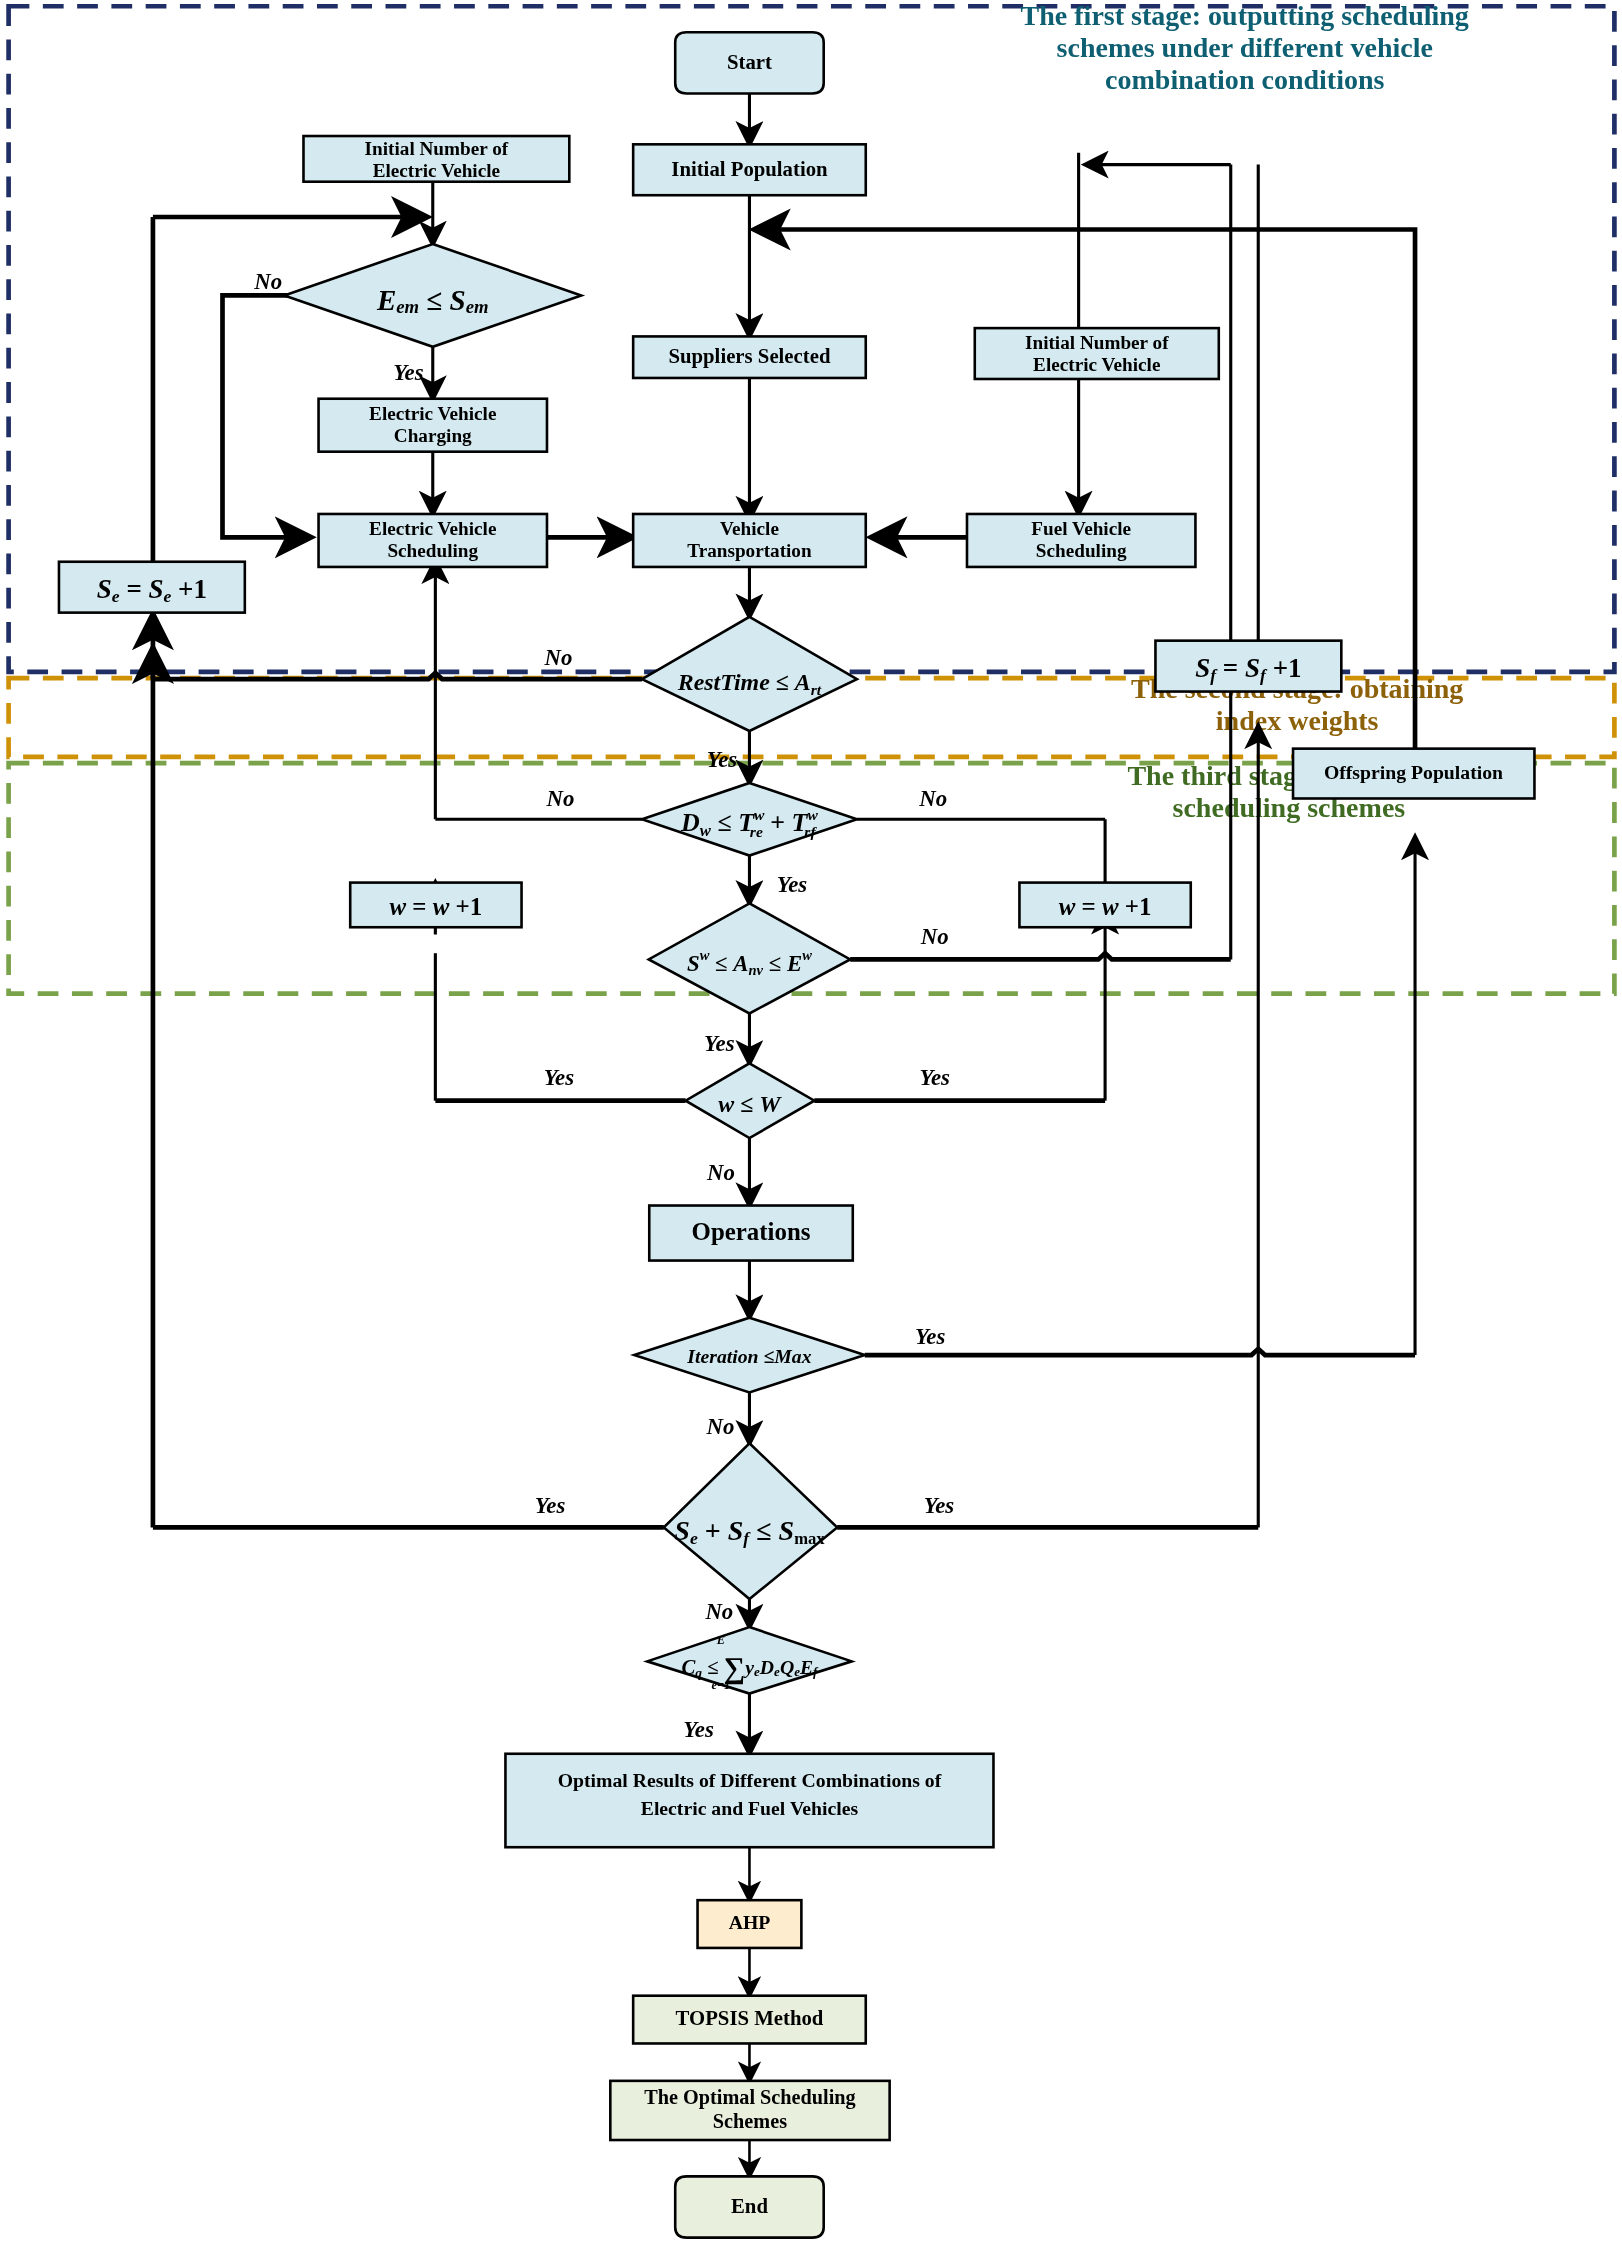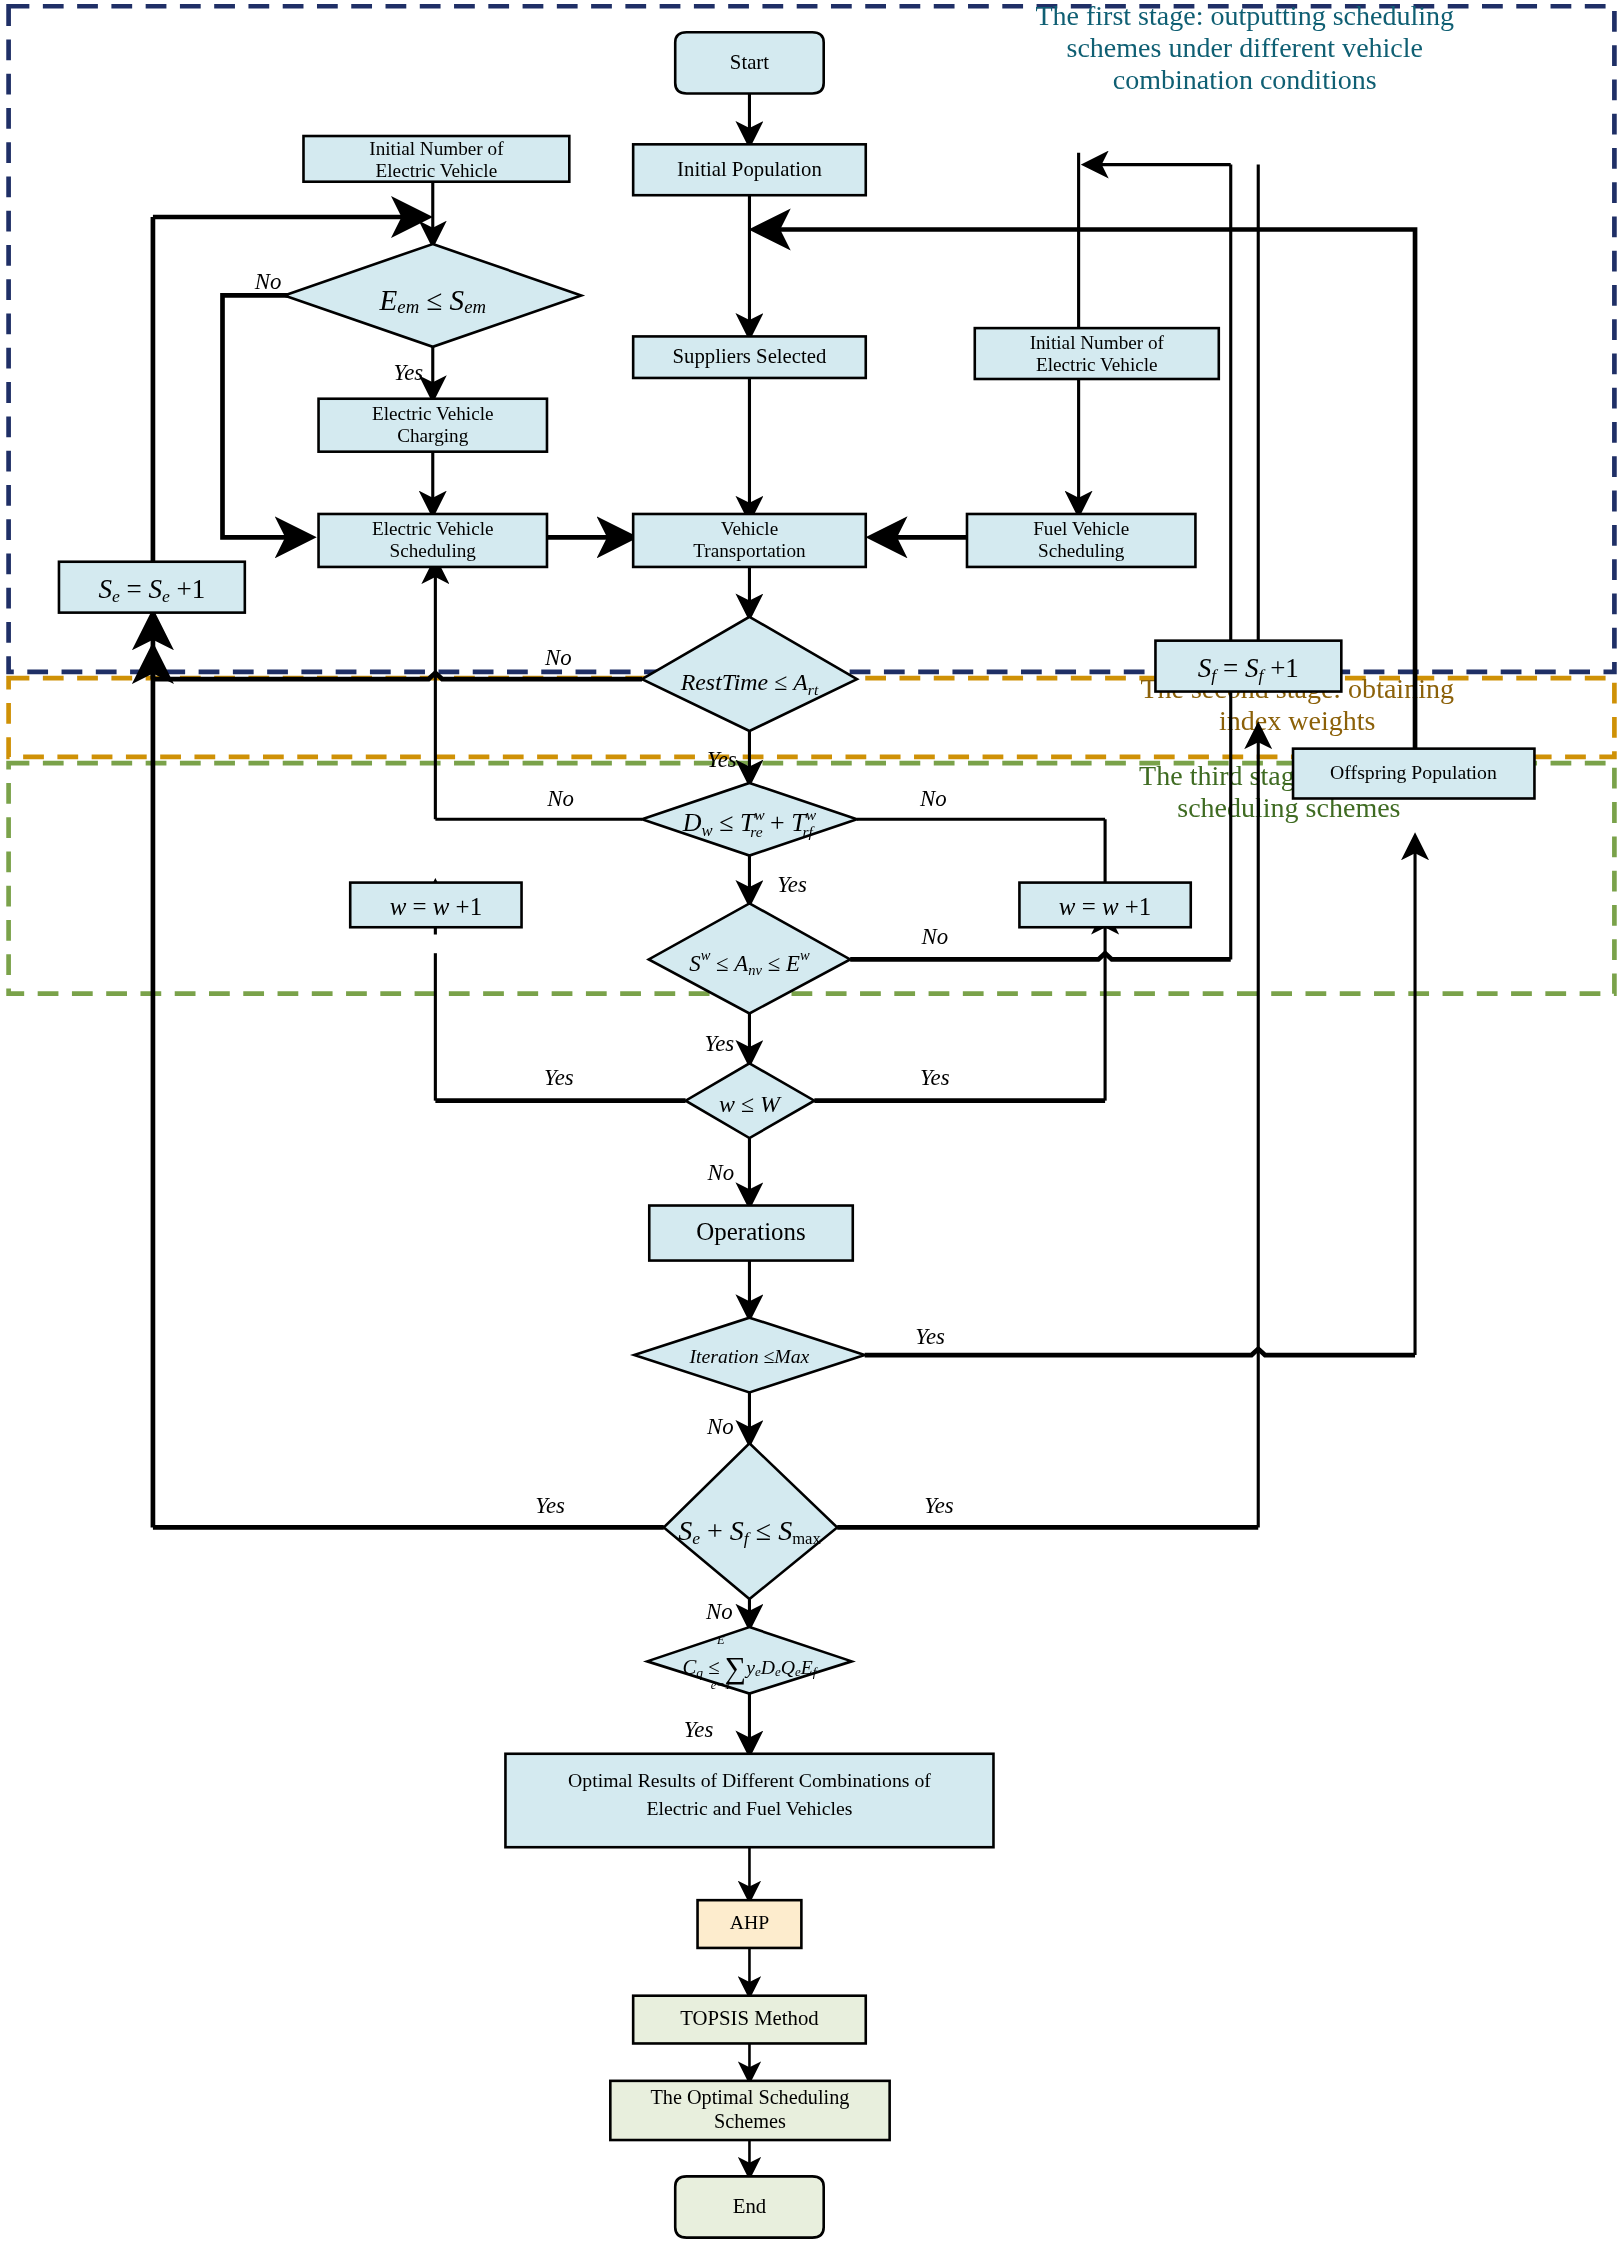--- a/index.html
+++ b/index.html
@@ -1,17 +1,17 @@
 <!DOCTYPE html>
 <html style="font-size:8.3px"><head>
 <meta charset="utf-8">
 <style>
   html,body{margin:0;padding:0;background:#ffffff;}
   body{font-family:"Liberation Serif", serif;}
-  #stage{position:relative;width:1623px;height:2261px;background:#fff;overflow:hidden;}
+  #stage{position:relative;width:1623px;height:2261px;background:#fff;overflow:hidden;font-weight:bold;}
   svg{display:block;}
   .nodeText{font-family:"Liberation Serif", serif; fill:#000; text-anchor:middle; dominant-baseline:middle;}
   .lbl{font-family:"Liberation Serif", serif; font-style:italic; fill:#000; text-anchor:middle;}
   .stageTitle{font-family:"Liberation Serif", serif; text-anchor:middle;}
   .mathI{font-style:italic;}
 </style>
 </head>
 <body>
 
 <div id="stage">

